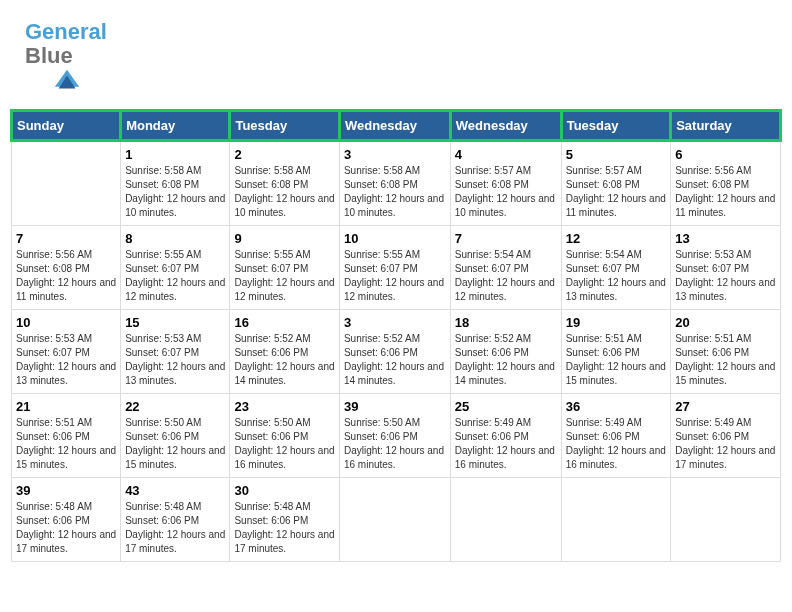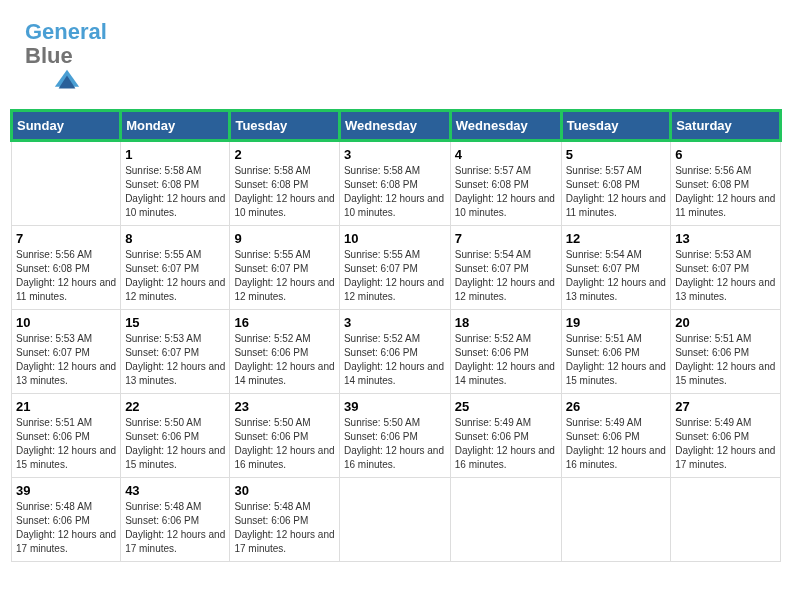--- a/index.html
+++ b/index.html
@@ -323,21 +323,21 @@
         </td>
         <td>
           <span class="day-num">25</span>
         <div class="day-info">
           <span>Sunrise: 5:49 AM</span><br>
           <span>Sunset: 6:06 PM</span><br>
           <span>Daylight: 12 hours and 16 minutes.</span>
         </div>
         </td>
         <td>
-          <span class="day-num">26</span>
+          <span class="day-num">36</span>
         <div class="day-info">
           <span>Sunrise: 5:49 AM</span><br>
           <span>Sunset: 6:06 PM</span><br>
           <span>Daylight: 12 hours and 16 minutes.</span>
         </div>
         </td>
         <td>
           <span class="day-num">27</span>
         <div class="day-info">
           <span>Sunrise: 5:49 AM</span><br>

